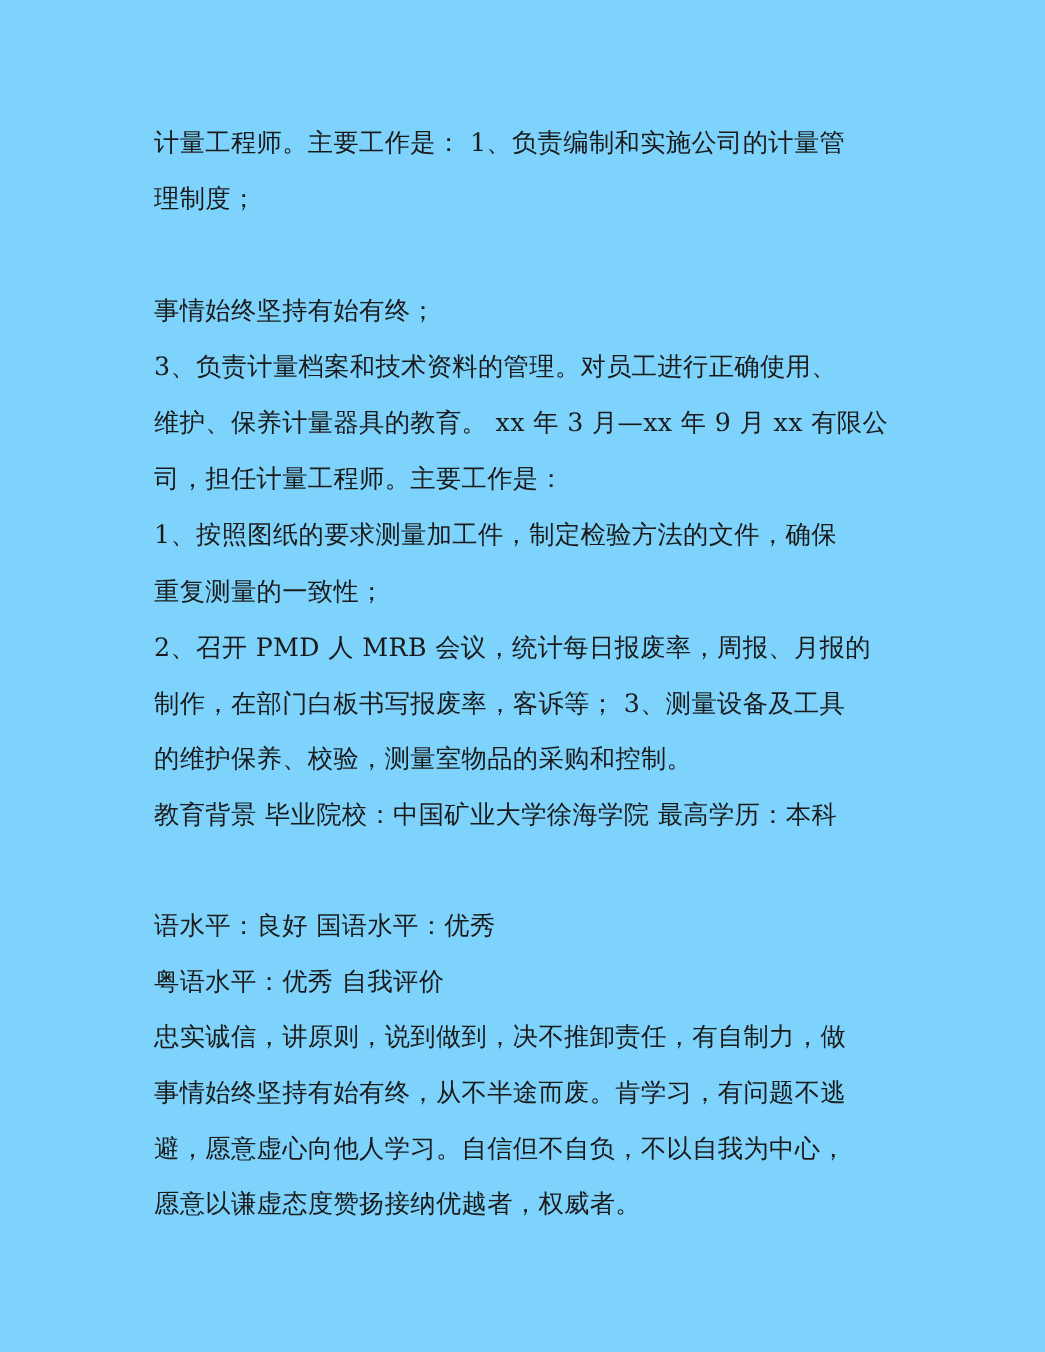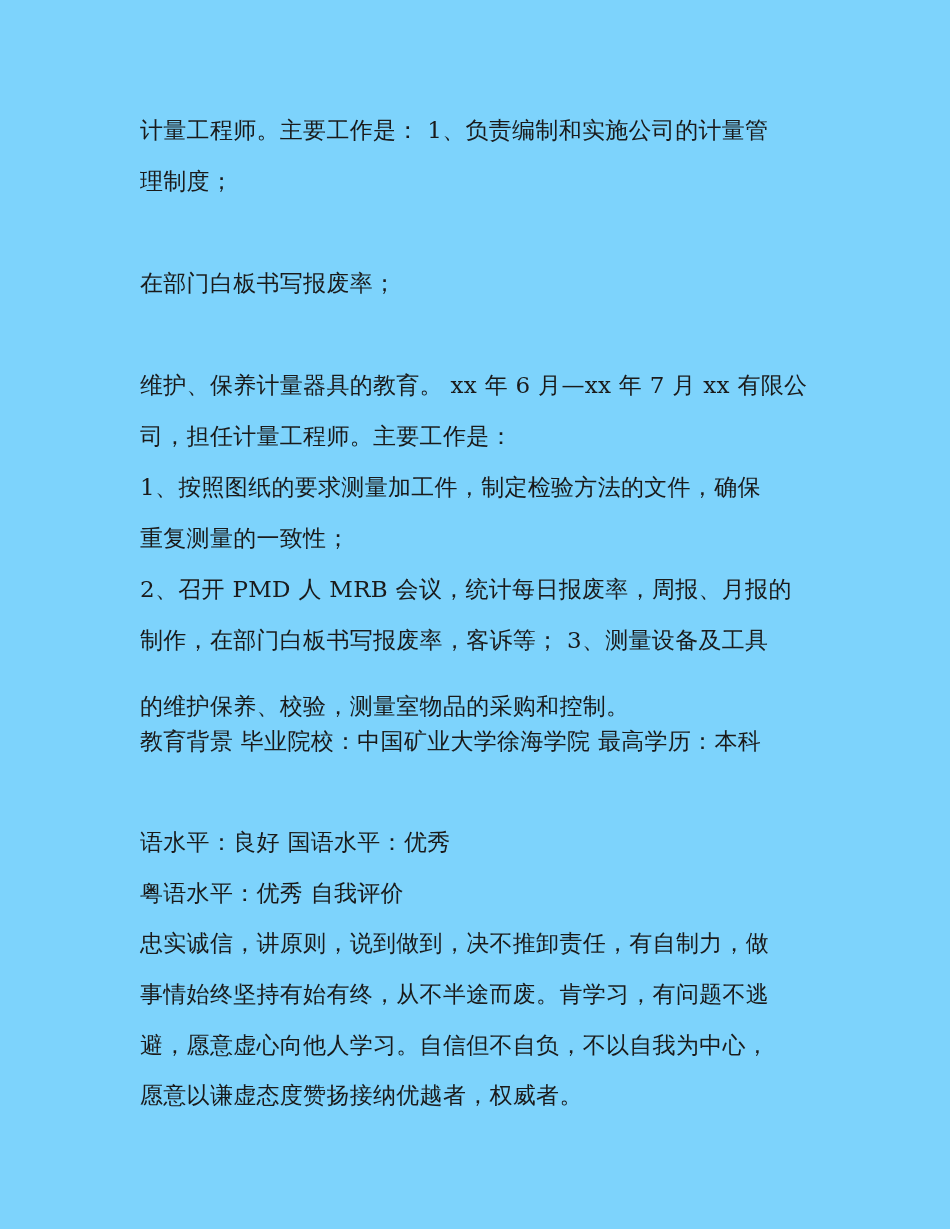--- a/index.html
+++ b/index.html
@@ -15,28 +15,29 @@
       color: #1a1a1a;
       letter-spacing: 0.3px;
     }
   </style>
 </head>
 <body>
 
 <div class="page">
   <div class="line" style="top:115px">计量工程师。主要工作是： 1、负责编制和实施公司的计量管</div>
   <div class="line" style="top:166px">理制度；</div>
-  <div class="line" style="top:268px">在部门白板书写报废率；</div>
-  <div class="line" style="top:370px">维护、保养计量器具的教育。 xx 年 6 月—xx 年 7 月 xx 有限公</div>
+  <div class="line" style="top:268px">事情始终坚持有始有终；</div>
+  <div class="line" style="top:319px">3、负责计量档案和技术资料的管理。对员工进行正确使用、</div>
+  <div class="line" style="top:370px">维护、保养计量器具的教育。 xx 年 3 月—xx 年 9 月 xx 有限公</div>
   <div class="line" style="top:421px">司，担任计量工程师。主要工作是：</div>
   <div class="line" style="top:472px">1、按照图纸的要求测量加工件，制定检验方法的文件，确保</div>
   <div class="line" style="top:523px">重复测量的一致性；</div>
   <div class="line" style="top:574px">2、召开 PMD 人 MRB 会议，统计每日报废率，周报、月报的</div>
   <div class="line" style="top:625px">制作，在部门白板书写报废率，客诉等； 3、测量设备及工具</div>
-  <div class="line" style="top:691px">的维护保养、校验，测量室物品的采购和控制。</div>
+  <div class="line" style="top:675px">的维护保养、校验，测量室物品的采购和控制。</div>
   <div class="line" style="top:726px">教育背景 毕业院校：中国矿业大学徐海学院 最高学历：本科</div>
   <div class="line" style="top:827px">语水平：良好 国语水平：优秀</div>
   <div class="line" style="top:878px">粤语水平：优秀 自我评价</div>
   <div class="line" style="top:979px">事情始终坚持有始有终，从不半途而废。肯学习，有问题不逃</div>
   <div class="line" style="top:928px">忠实诚信，讲原则，说到做到，决不推卸责任，有自制力，做</div>
   <div class="line" style="top:1030px">避，愿意虚心向他人学习。自信但不自负，不以自我为中心，</div>
   <div class="line" style="top:1080px">愿意以谦虚态度赞扬接纳优越者，权威者。</div>
 </div>
 
 </body></html>

